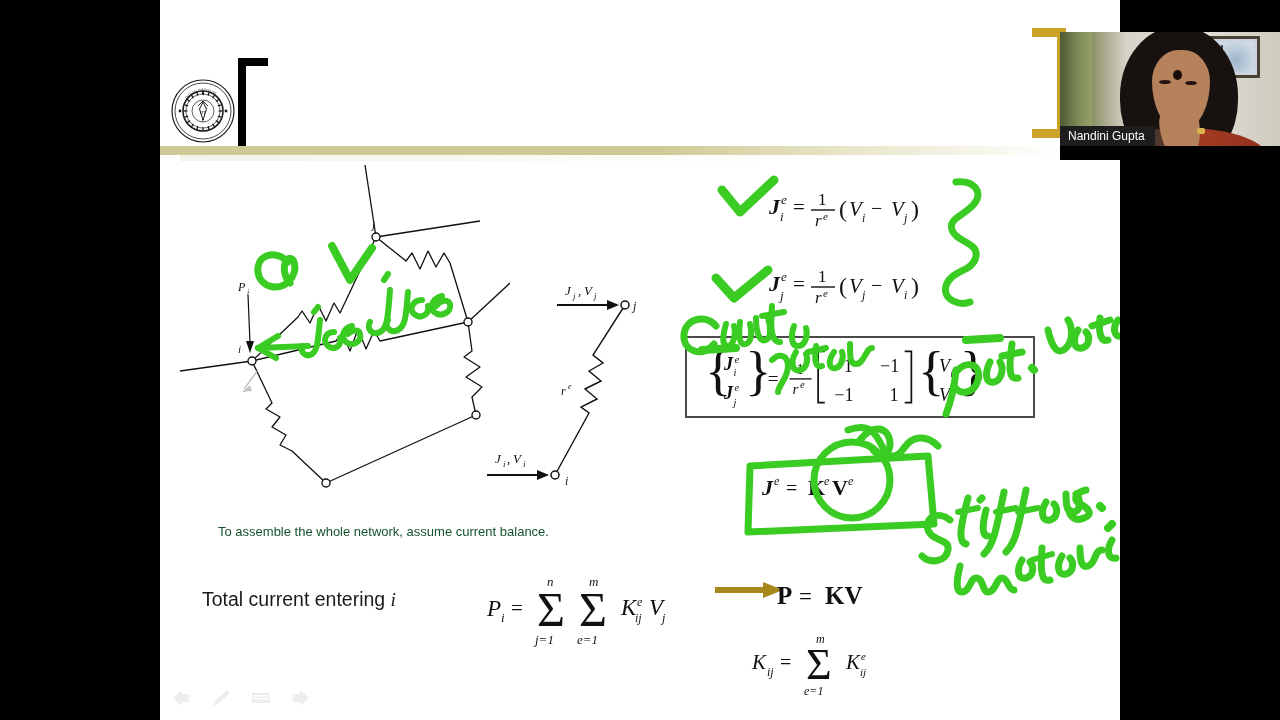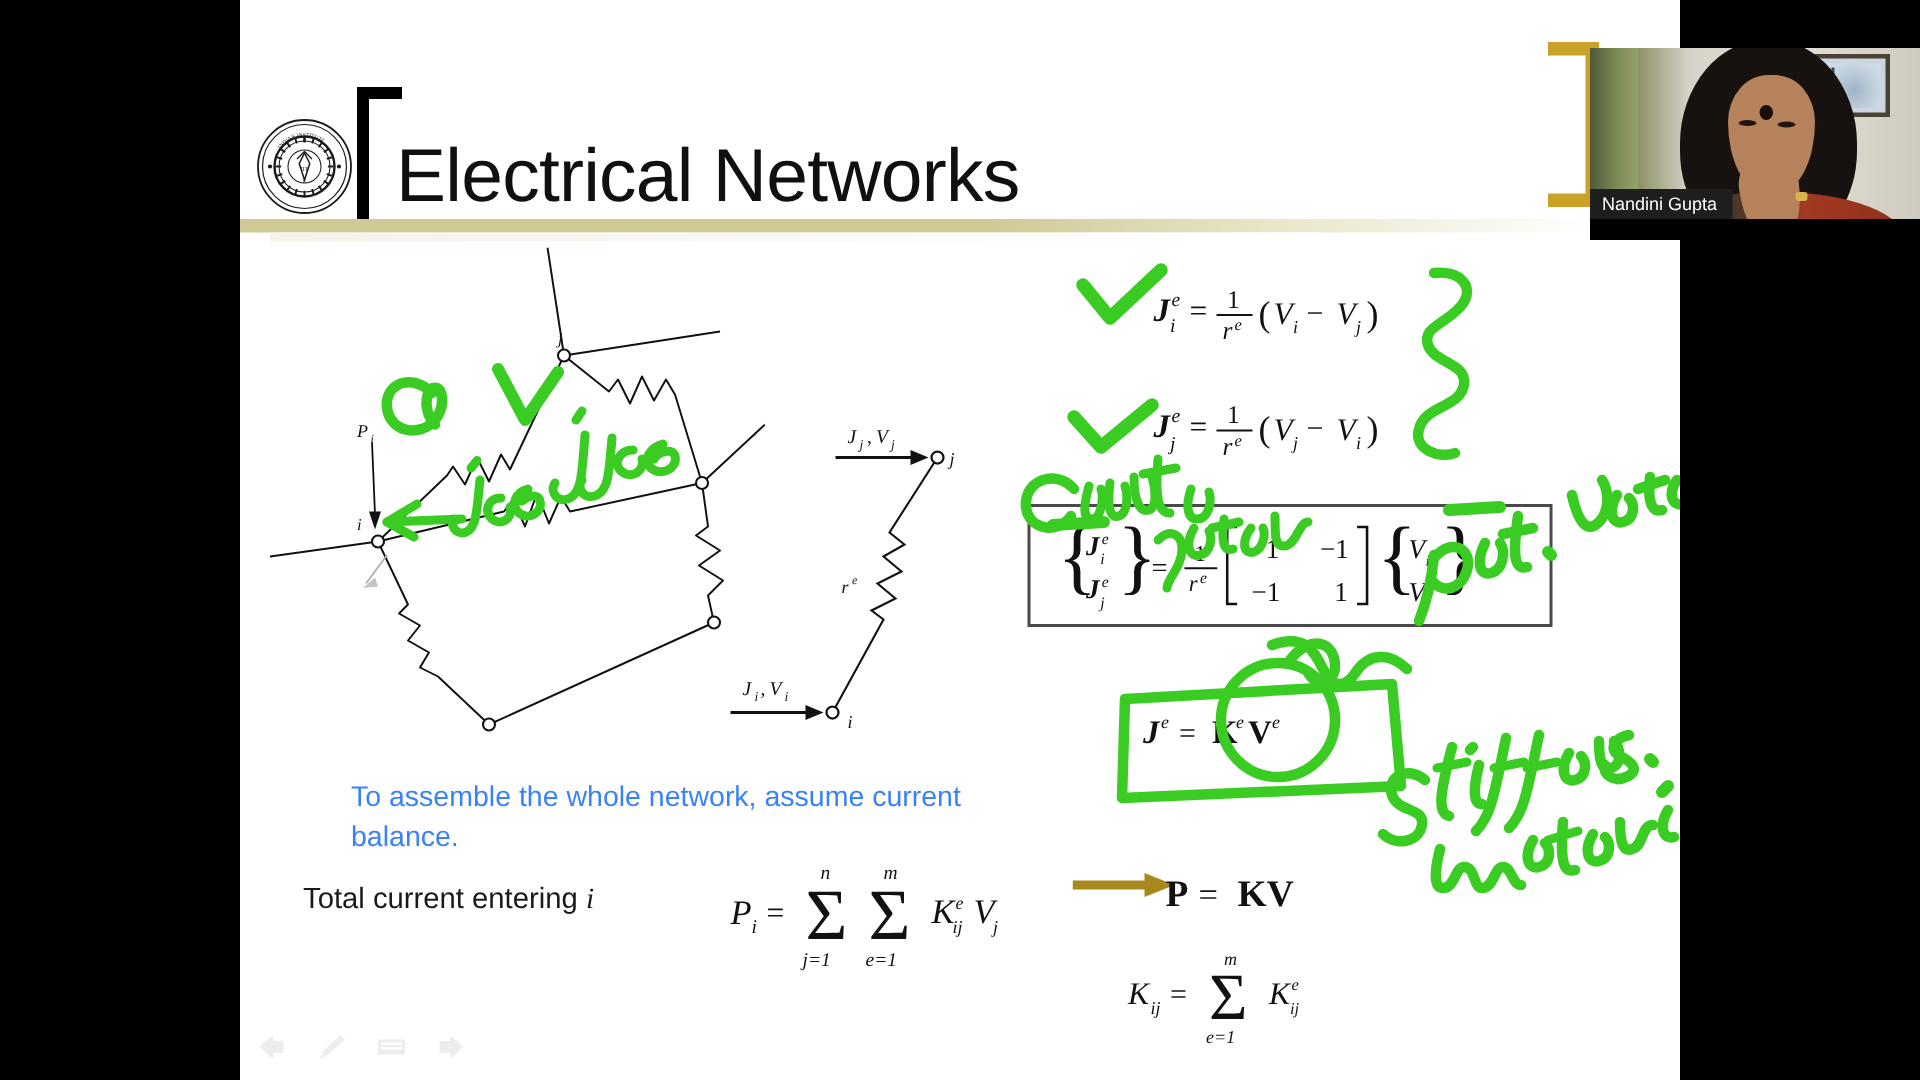--- a/index.html
+++ b/index.html
@@ -56,21 +56,21 @@
     font-family:"Liberation Serif", serif;
     color:#111;
   }
   .sans {
     font-family:"Liberation Sans", sans-serif;
     color:#1a1a1a;
   }
 
   #assemble-text {
     left:58px; top:358px; width:450px;
-    font-size:19px; line-height:27px; color:#3b82f6;margin-left:16px;
+    font-size:13px; line-height:27px; color:#14532d;
   }
   #total-current {
     left:42px; top:428px; width:320px;
     font-size:19.5px; color:#1a1a1a;
   }
   #total-current i { font-family:"Liberation Serif", serif; font-style:italic; }
 
   
   #eq1 { left:605px; top:18px; }
   #eq2 { left:605px; top:95px; }
@@ -180,21 +180,20 @@
         <path id="arcTop" d="M13 33 A20 20 0 0 1 53 33" fill="none"></path>
         <text font-size="3.6" fill="#1a1a1a" font-family="Liberation Serif, serif">
           <textPath href="#arcTop" startOffset="20%">INDIAN INSTITUTE</textPath>
         </text>
       </svg>
     </div>
 
     <div id="title-bar-black"></div>
     <div id="title-bar-black-top"></div>
 
-    <div id="slide-title">Electrical Networks</div>
     <div id="title-underline"></div>
     <div id="title-underline2"></div>
 
     <div id="gold-bracket">
       <div class="top"></div>
         <div class="vert"></div>
         <div class="bot"></div>
     </div>
 
     <div id="body-area">

